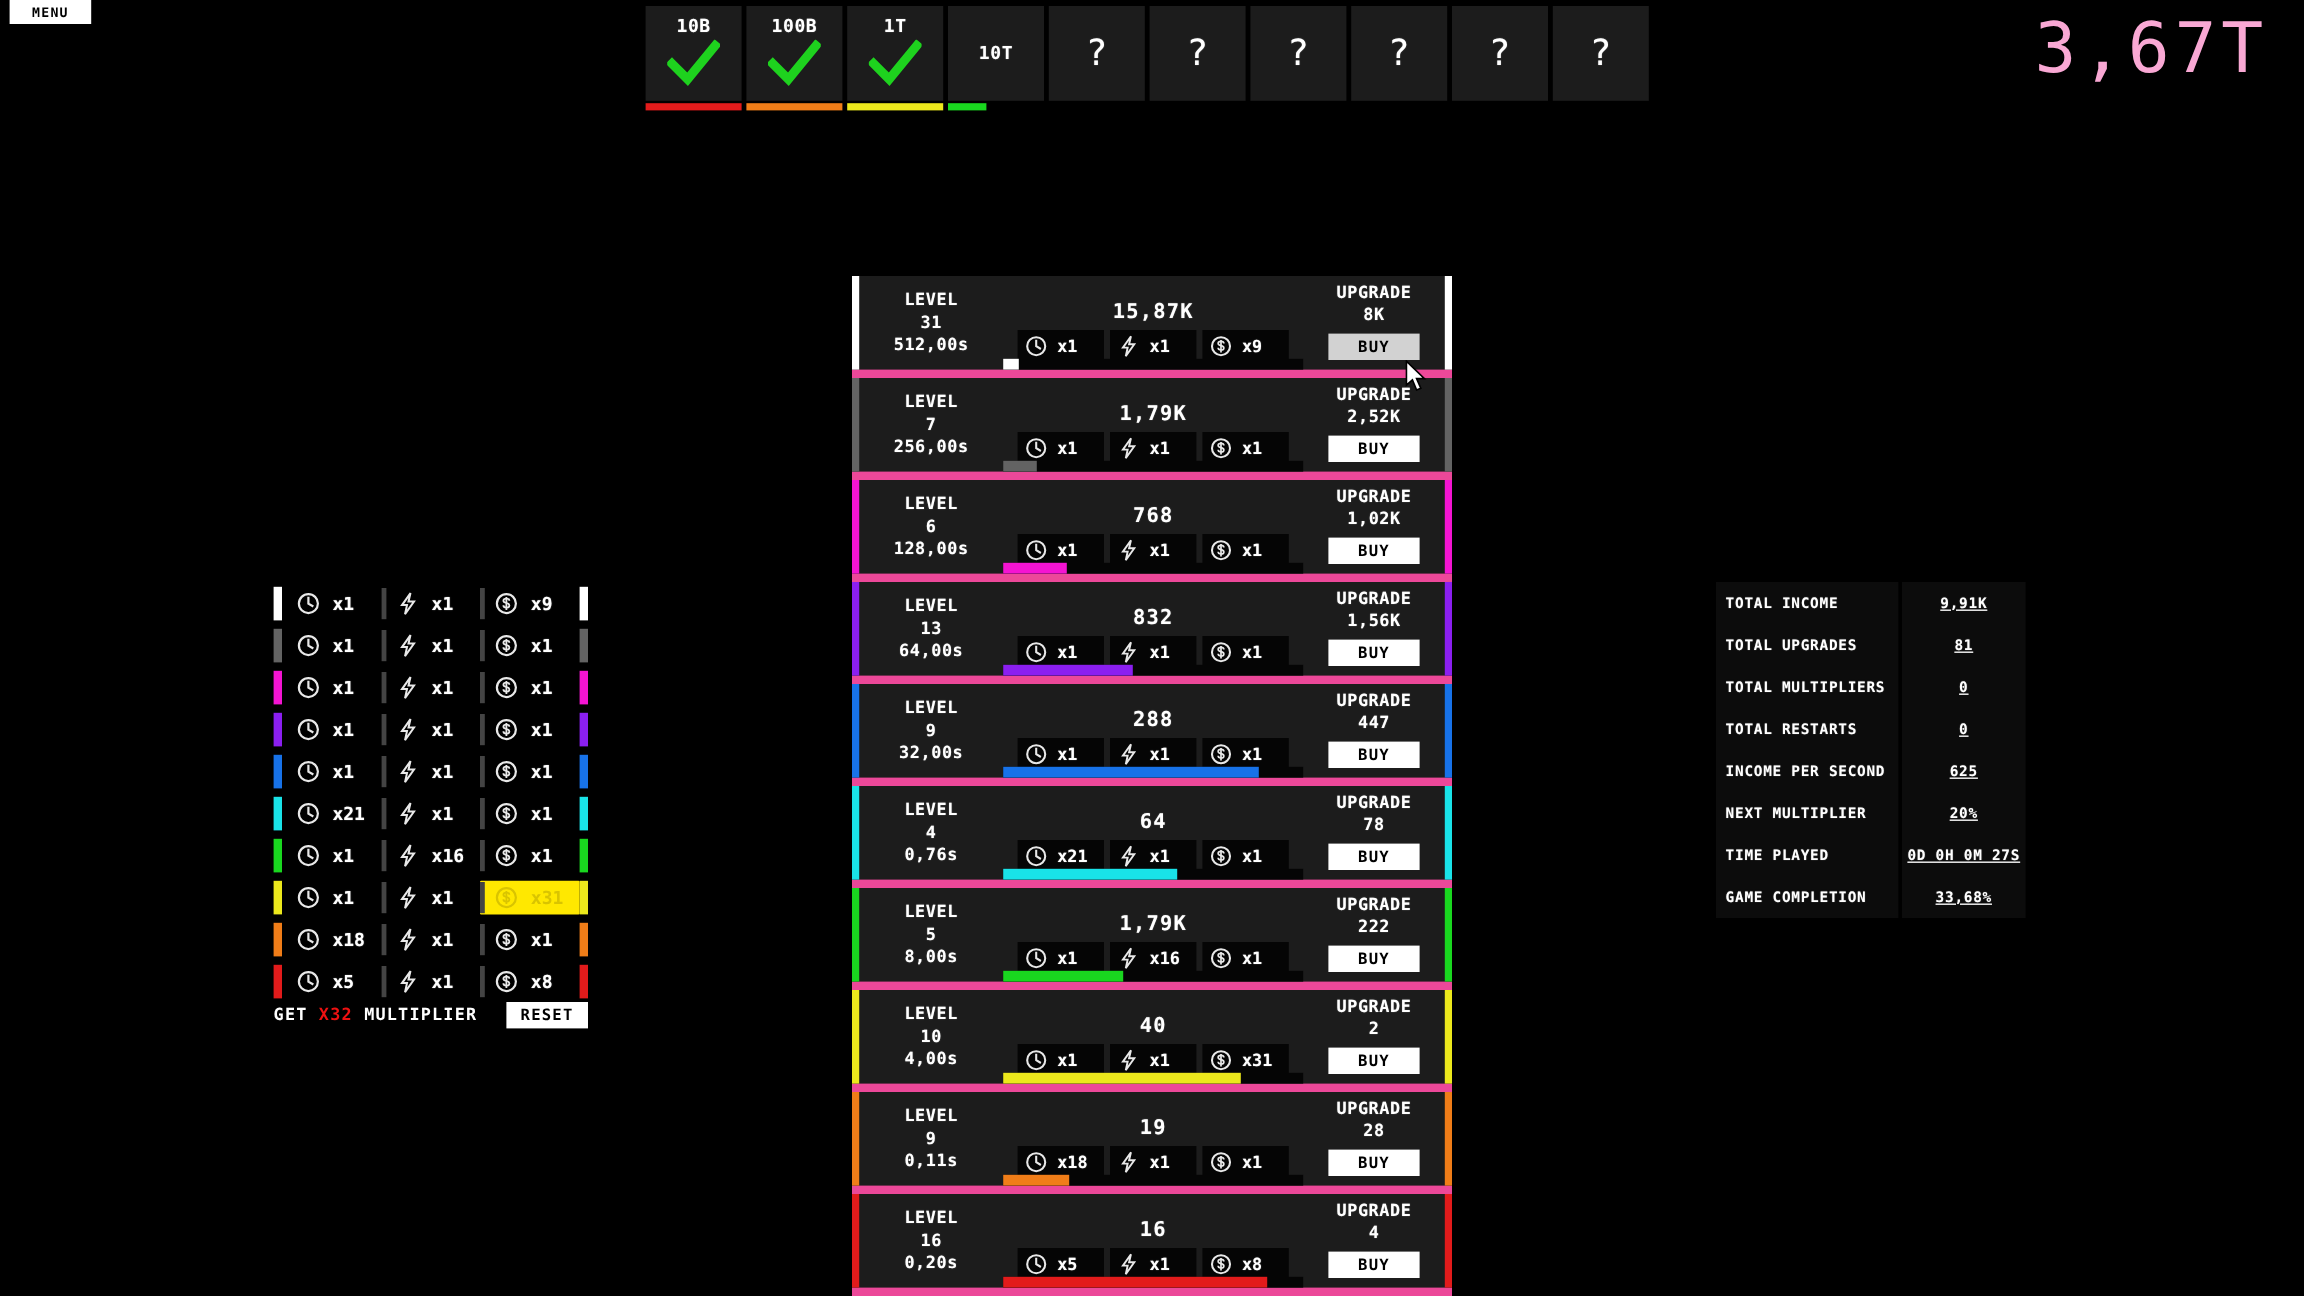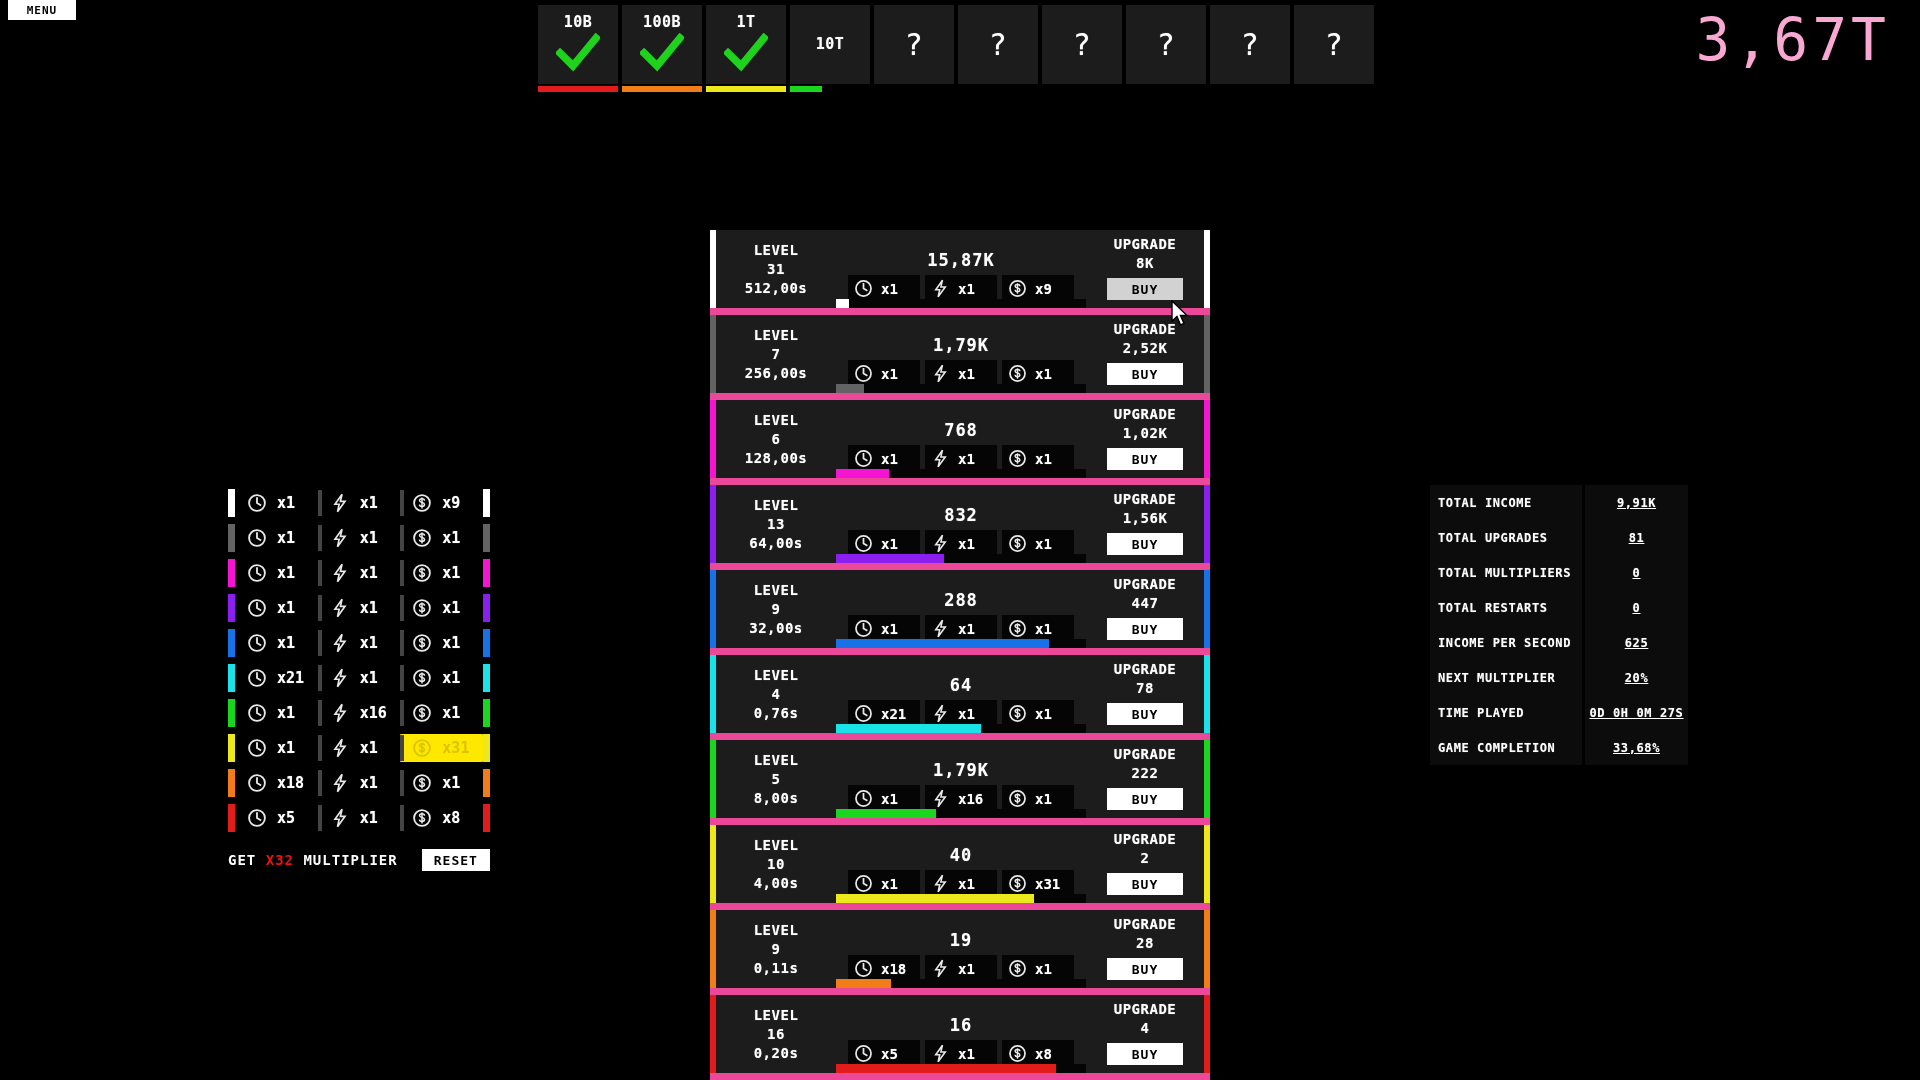--- a/index.html
+++ b/index.html
@@ -82,21 +82,21 @@
   .mcell .mval {
     font-size:15px; font-weight:bold; margin-left:10px;
     text-shadow:0 0 1px #999;
   }
   .mcell.highlight {
     background:#ffe800; border-radius:1px;
   }
   .mcell.highlight .mval { color:#d9c400; text-shadow:none; }
   #multiplier-footer {
     display:flex; align-items:center;
-    margin-top:14px; height:22px;text-align:right;
+    height:22px;text-align:right;
   }
   #multiplier-footer .lbl {
     font-size:14px; font-weight:bold; letter-spacing:1px; white-space:pre;
   }
   #multiplier-value { color:#ee1111; }
   #reset-button {
     margin-left:24px;
     width:82px; height:22px;
     background:#fff; color:#000;
     font-size:13px; font-weight:bold; letter-spacing:1px;

